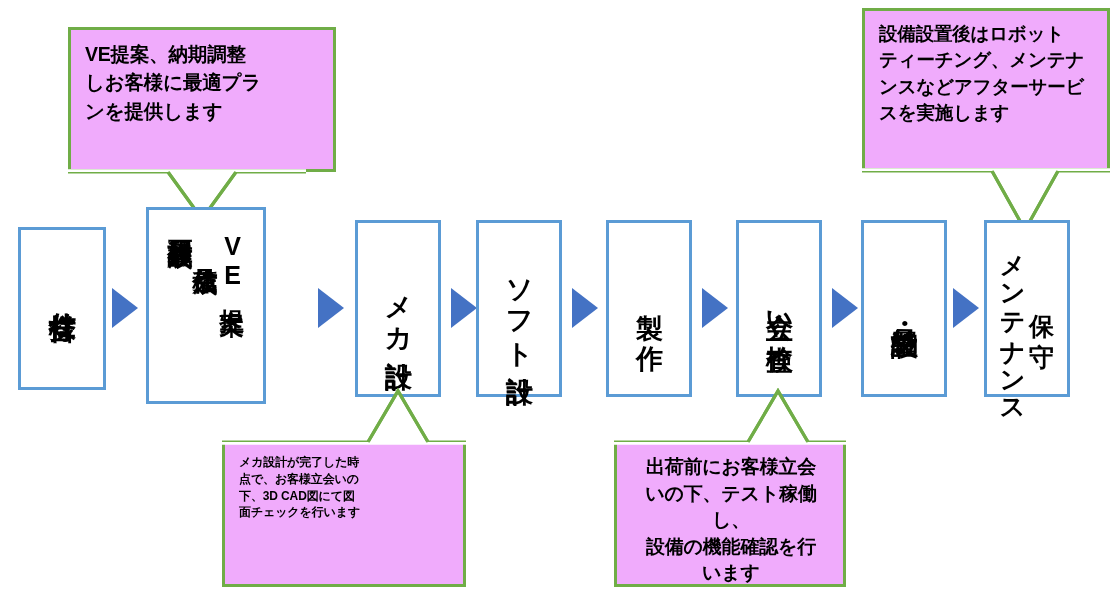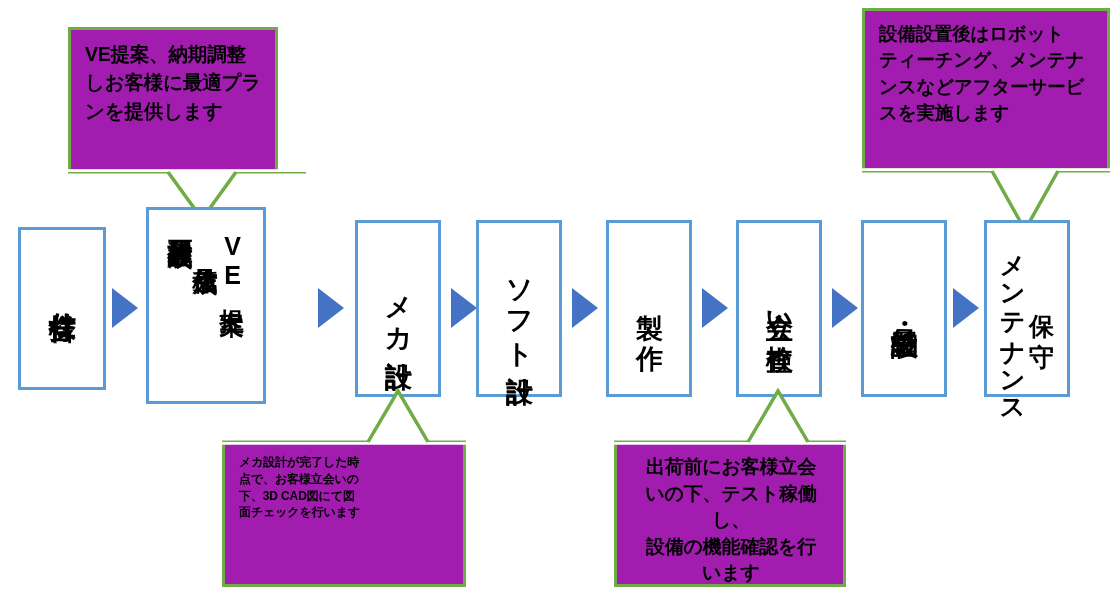--- a/index.html
+++ b/index.html
@@ -39,41 +39,41 @@
     border-top:20px solid transparent;
     border-bottom:20px solid transparent;
     border-left:26px solid #4472C4;
   }
 
   
   .callout{position:absolute;}
   .cbody{
     position:absolute;inset:0;
     box-sizing:border-box;
-    background:#a21caf;
+    background:#f0abfc;
     border:3px solid #70AD47;
     padding:10px 12px 8px 14px;
   }
   .ctext{
     font-weight:bold;
     color:#000000;
     font-size:19px;
     line-height:1.42;
     white-space:pre-line;
     letter-spacing:-0.01em;
   }
   
   .tail{position:absolute;overflow:visible;}
 </style>
 </head>
 <body>
 
 <div id="stage">
 
-  <div class="callout" style="left:68px;top:27px;width:210px;height:145px;">
+  <div class="callout" style="left:68px;top:27px;width:268px;height:145px;">
     <div class="cbody">
       <div class="ctext" style="font-size:19.5px;line-height:1.45;">VE提案、納期調整
 しお客様に最適プラ
 ンを提供します</div>
     </div>
     <svg class="tail" style="left:0;top:142px;width:238px;height:60px;" viewBox="0 0 238 60">
       <path d="M 0 3 L 100 3 L 134 50 L 168 3 L 238 3" fill="#ffffff" stroke="#70AD47" stroke-width="3.2" stroke-linejoin="miter" stroke-linecap="butt"></path>
       <path d="M 0 1.6 L 238 1.6" stroke="#ffffff" stroke-width="2.6"></path>
       <path d="M 100 3 L 134 50 L 168 3" fill="none" stroke="#70AD47" stroke-width="3.2"></path>
     </svg>

